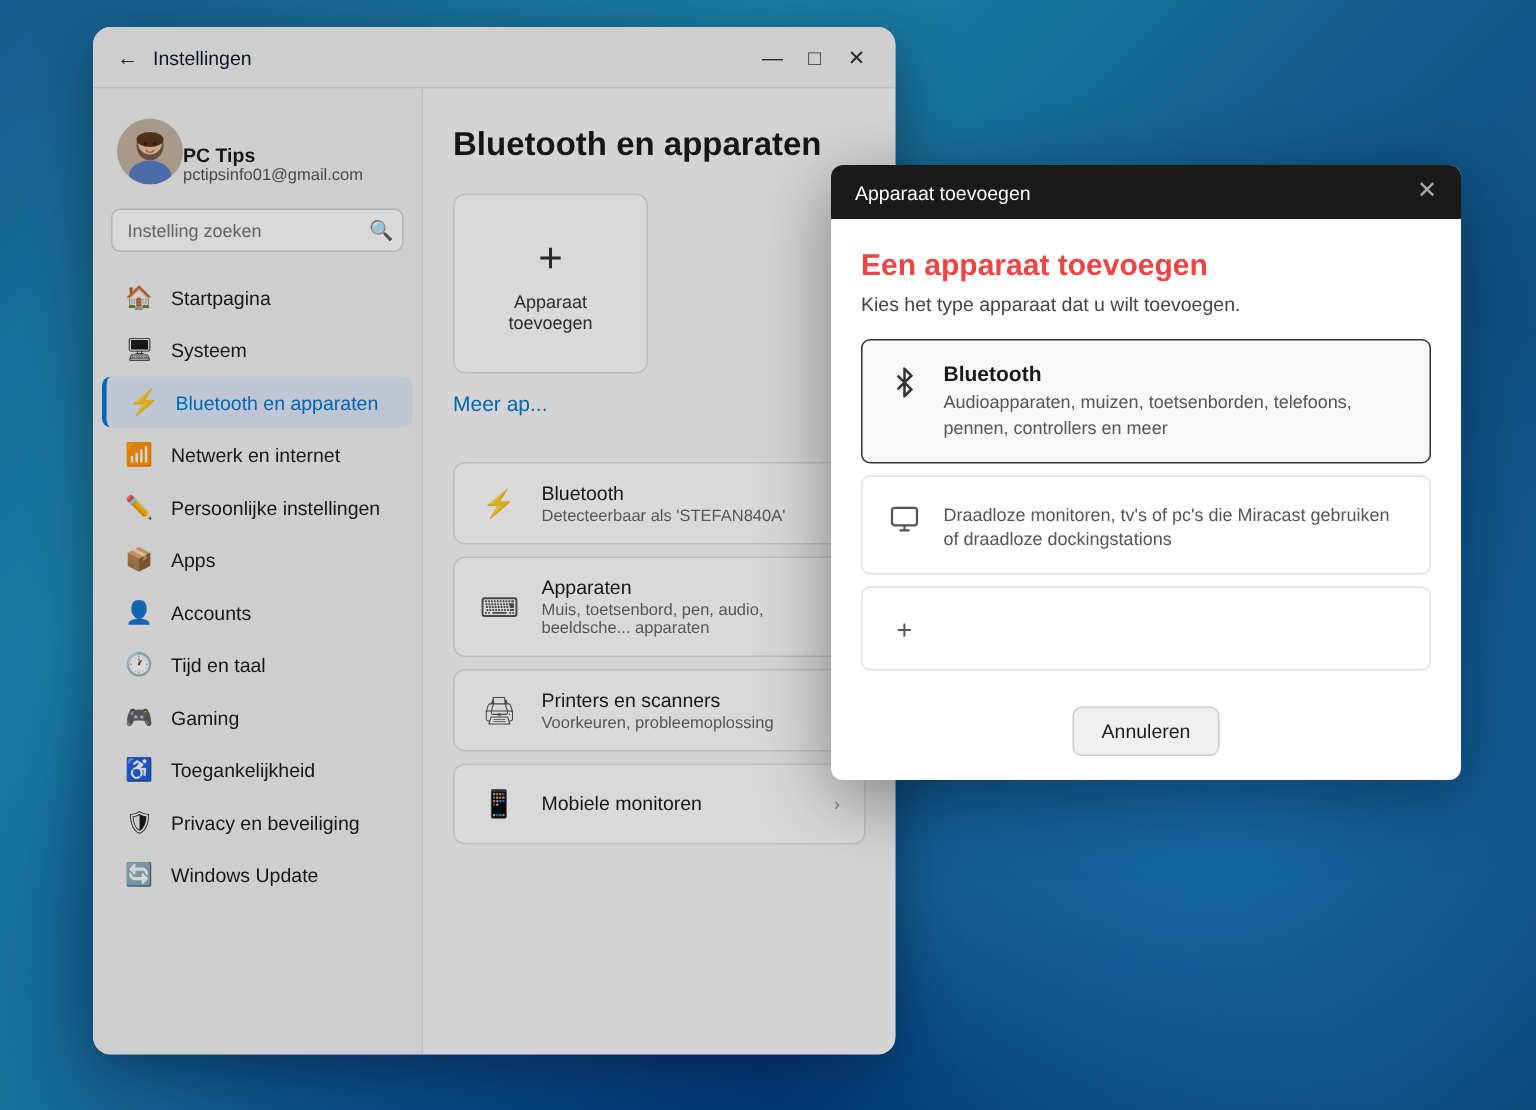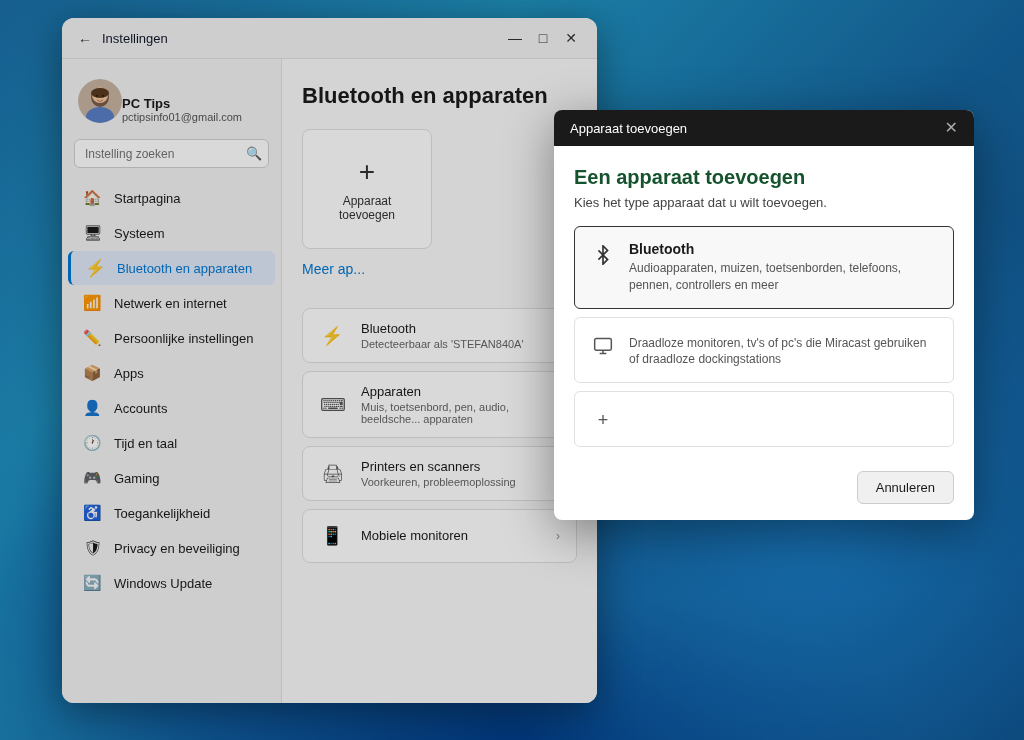--- a/index.html
+++ b/index.html
@@ -285,21 +285,21 @@
     }
 
     .dialog-body {
       padding: 20px 20px 0 20px;
       flex: 1;
     }
 
     .dialog-title {
       font-size: 20px;
       font-weight: 700;
-      color: #14532d;
+      color: #ef4444;
       margin-bottom: 6px;
     }
 
     .dialog-subtitle {
       font-size: 13px;
       color: #444;
       margin-bottom: 16px;
     }
 
     .dialog-option {
@@ -329,21 +329,21 @@
       margin-top: 2px;
     }
 
     .dialog-option-info { flex: 1; }
     .dialog-option-title { font-size: 14px; font-weight: 600; color: #1a1a1a; }
     .dialog-option-desc { font-size: 12px; color: #555; margin-top: 3px; line-height: 1.4; }
 
     .dialog-footer {
       padding: 16px 20px;
       display: flex;
-      justify-content: flex-end;
+      justify-content: center;
     }
 
     .btn-cancel {
       background: #f0f0f0;
       border: 1px solid #ccc;
       border-radius: 6px;
       padding: 8px 18px;
       font-size: 13px;
       cursor: pointer;
       color: #1a1a1a;

